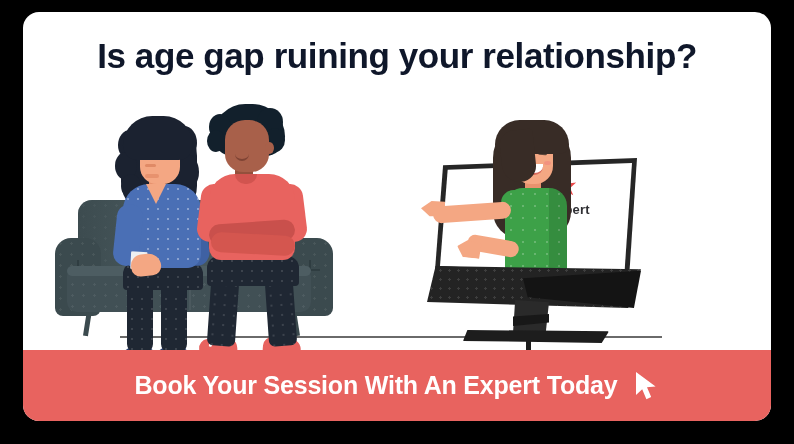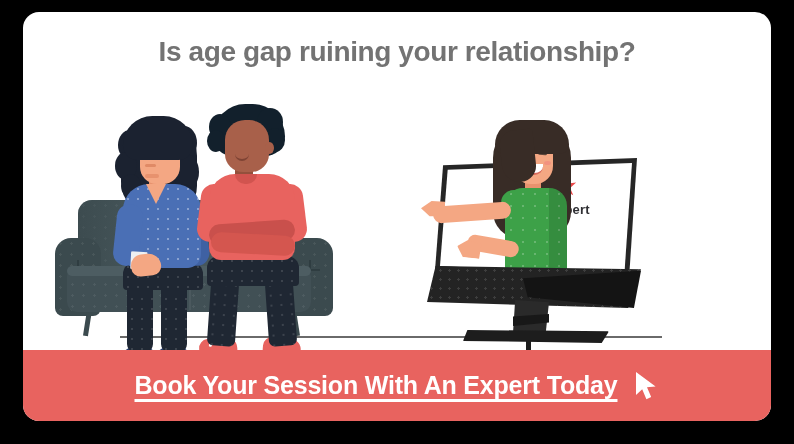--- a/index.html
+++ b/index.html
@@ -12,24 +12,24 @@
     background:#ffffff;
     border-radius:16px;
     overflow:hidden;
     box-shadow:0 0 0 0 rgba(0,0,0,0);
   }
 
   
   #headline{
     position:absolute; left:0; top:24px; width:100%;
     text-align:center;
-    font-size:28px;
+    font-size:35px;
     font-weight:700;
     letter-spacing:-0.4px;
-    color:#737373;
+    color:#0f172a;
     white-space:nowrap;
   }
 
   
   #illustration{
     position:absolute; left:0; top:78px; width:748px; height:250px;
   }
   #floor-line{
     position:absolute; left:97px; top:246px; width:542px; height:2px;
     background:#6a6a6a;
@@ -406,21 +406,21 @@
   }
 
   
   #cta-bar{
     position:absolute; left:0; bottom:0; width:748px; height:71px;
     background:#e8635f;
     display:flex; align-items:center; justify-content:center; gap:16px;
   }
   #cta-text{
     font-size:25px; font-weight:700; color:#ffffff;
-    text-decoration:underline; text-underline-offset:5px;
+    text-underline-offset:5px;
     text-decoration-thickness:2.5px;
     letter-spacing:-0.2px; white-space:nowrap;
   }
   #cursor-icon{ width:26px; height:30px; display:block; flex:0 0 auto; }
 </style>
 </head>
 <body>
 
 <div id="ad-card">
 

